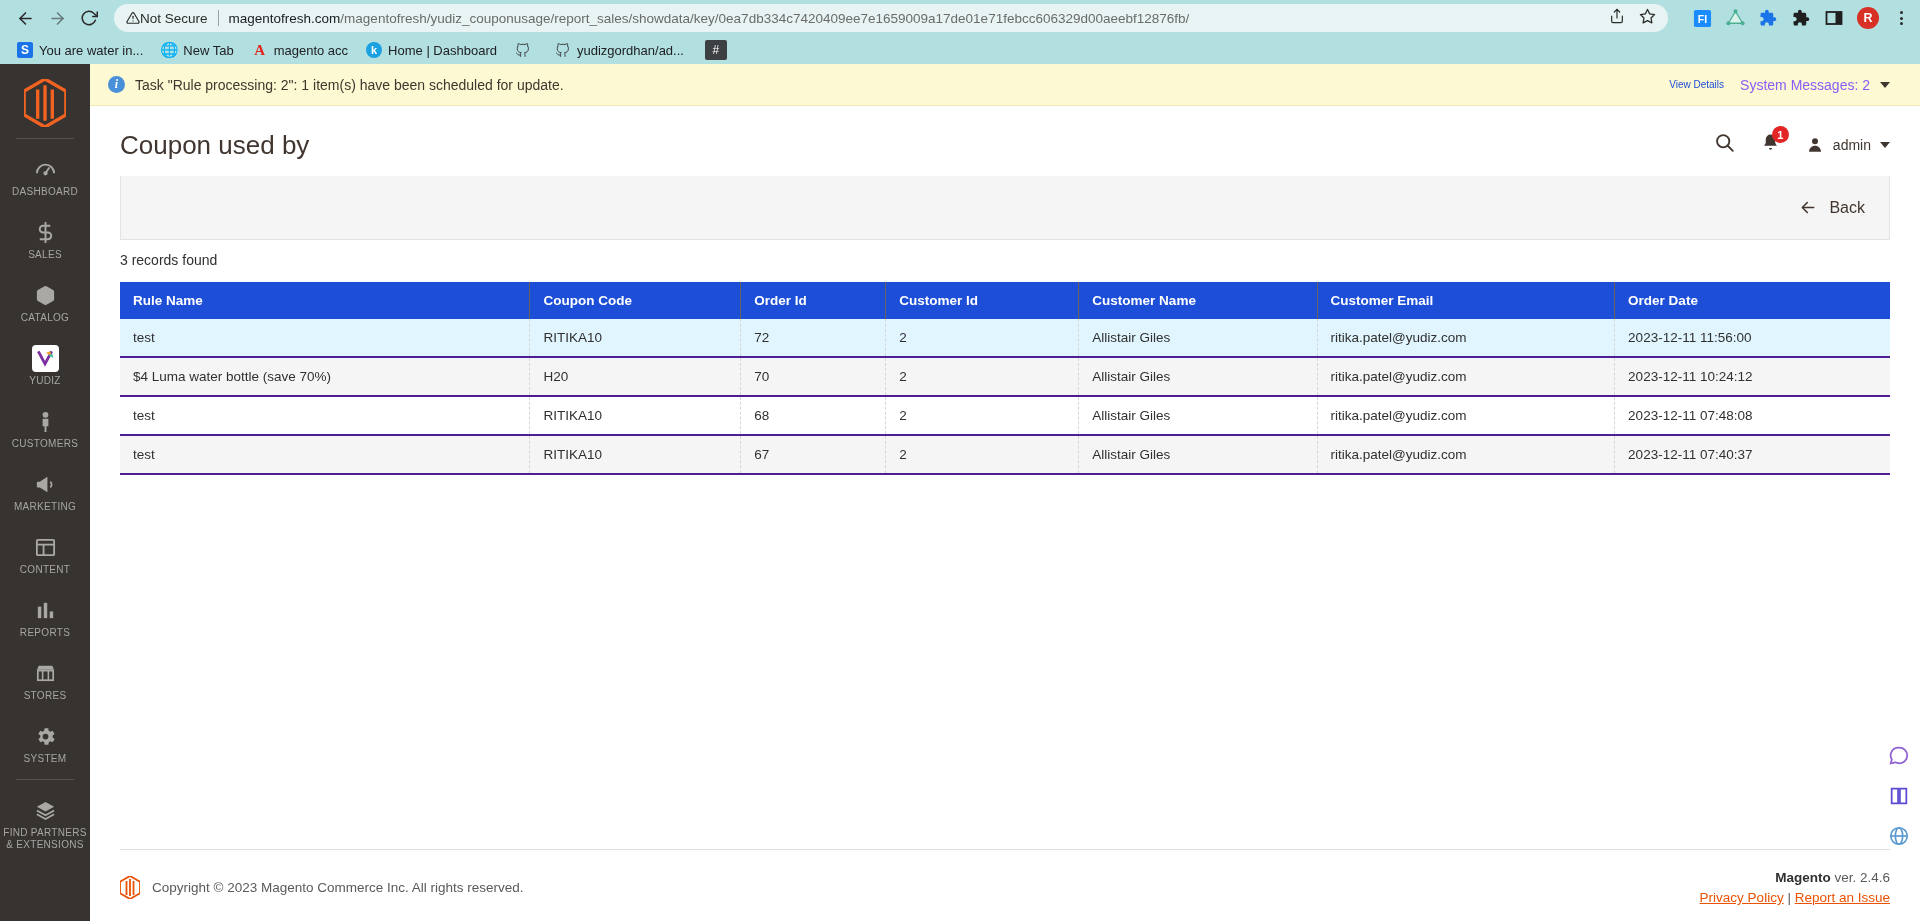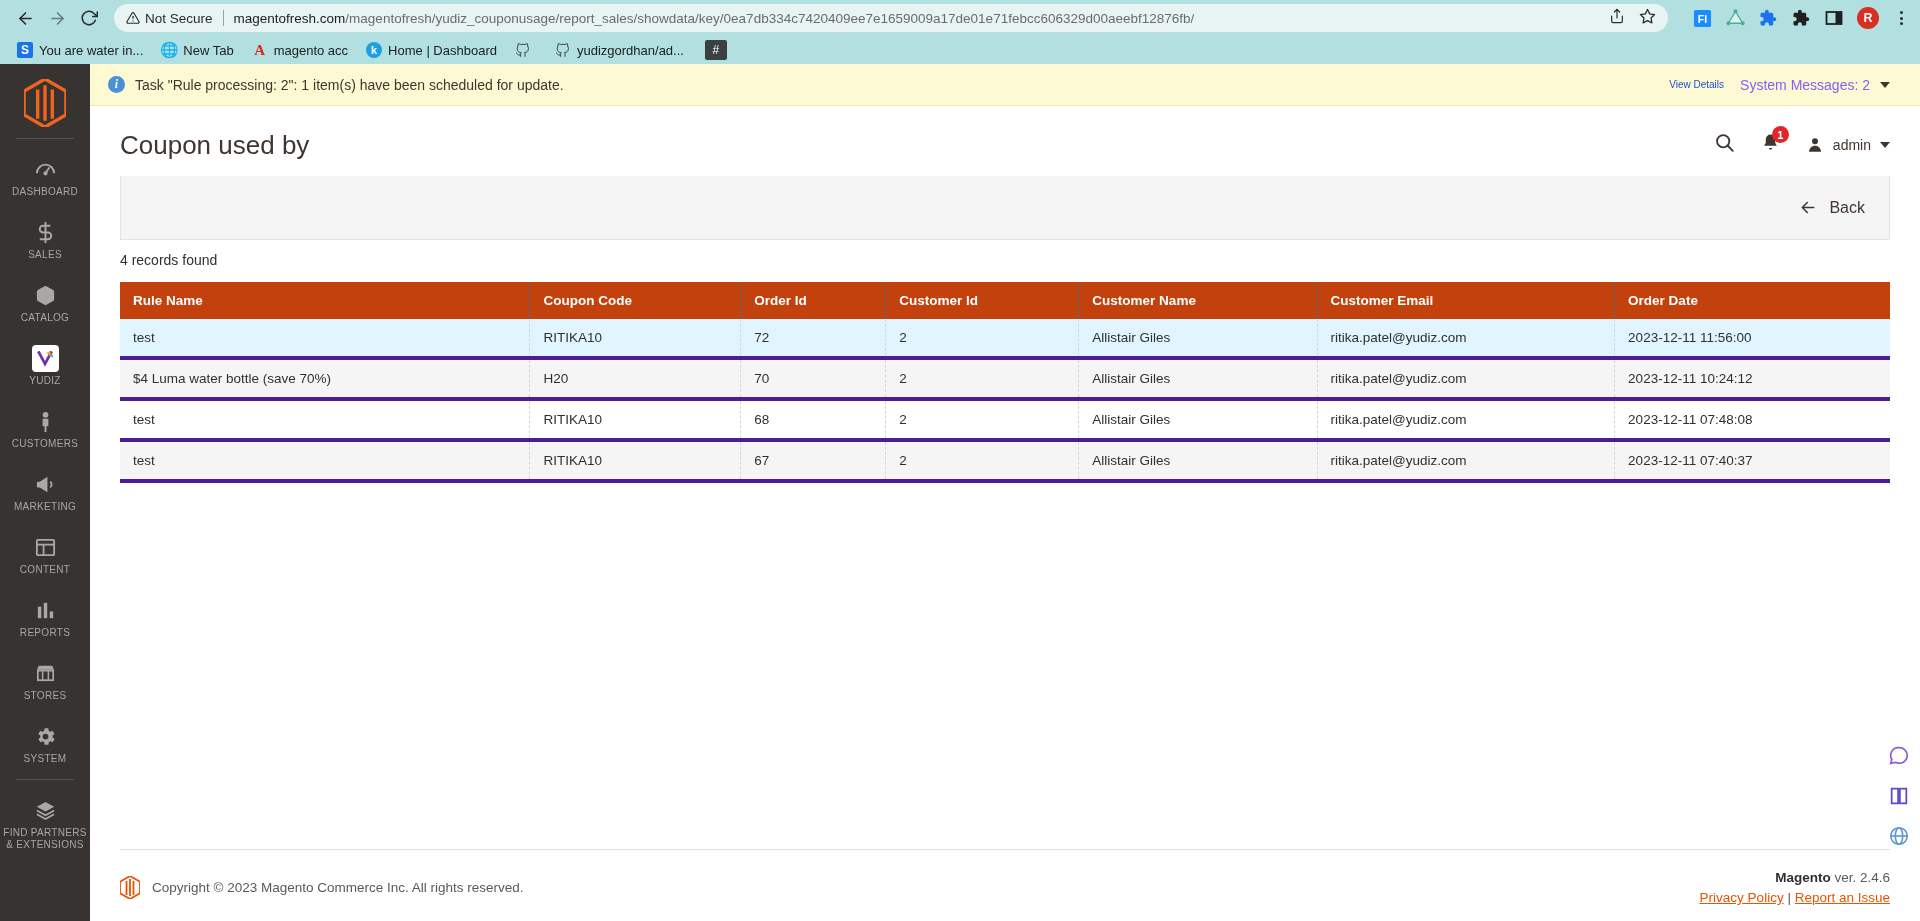--- a/index.html
+++ b/index.html
@@ -20,21 +20,21 @@
     align-items: center; justify-content: center;
     color: #2b2b2b; flex: 0 0 auto;
   }
   .nav-btn svg { display: block; }
   .omnibox {
     flex: 1; height: 28px; background: #e8f4f4;
     border-radius: 14px; display: flex; align-items: center;
     padding: 0 12px; margin: 0 8px; min-width: 0;
   }
   .not-secure {
-    display: flex; align-items: center; gap: 5px;
+    display: flex; align-items: center; 
     font-size: 13.5px; color: #2b2b2b; flex: 0 0 auto;
   }
   .omni-divider {
     width: 1px; height: 16px; background: #9aa0a6; margin: 0 10px;
     flex: 0 0 auto;
   }
   .url-text {
     font-size: 13.5px; color: #6b6b6b; white-space: nowrap;
     overflow: hidden; text-overflow: clip;
   }
@@ -187,28 +187,28 @@
     height: 31px; padding: 0 19px; background: #e3e3e3;
     border: 1px solid #adadad; border-radius: 1px;
     font-size: 14px; font-weight: bold; color: #303030;
     cursor: pointer; font-family: inherit;
   }
 
   .records-found { font-size: 14px; color: #303030; padding: 12px 0 14px 0; }
 
   table.grid { width: 100%; border-collapse: collapse; }
   table.grid thead th {
-    background: #c2410c; color: #fff; font-size: 13.5px; font-weight: bold;
+    background: #1d4ed8; color: #fff; font-size: 13.5px; font-weight: bold;
     text-align: left; padding: 11px 13px; border-right: 1px solid #6a615b;
     white-space: nowrap;
   }
   table.grid thead th:last-child { border-right: none; }
   table.grid td {
     font-size: 13.5px; color: #303030; padding: 11px 13px;
-    border-right: 1px dashed #d6d6d6; border-bottom: 4px solid #4c1d95;
+    border-right: 1px dashed #d6d6d6; border-bottom: 2px solid #4c1d95;
   }
   table.grid td:last-child { border-right: none; }
   tr.row-hl td { background: #e0f5fd; }
   tr.row-alt td { background: #f5f5f5; }
   tr.row-plain td { background: #ffffff; }
 
   .footer {
     border-top: 1px solid #e0e0e0; margin: 34px 30px 0 30px;
     padding: 20px 0 16px 0; display: flex; align-items: center;
   }
@@ -538,21 +538,21 @@
         <button class="back-btn">
           <svg width="20" height="17" viewBox="0 0 24 24" fill="none" stroke="#41362f" stroke-width="2.2" stroke-linecap="round" stroke-linejoin="round">
               <line x1="20" y1="12" x2="5" y2="12"></line>
               <polyline points="11 19 4 12 11 5"></polyline>
             </svg>
           <span>Back</span>
         </button>
       </div>
 
 
-      <div class="records-found">4 records found</div>
+      <div class="records-found">3 records found</div>
 
       <table class="grid">
         <thead>
           <tr>
             <th>Rule Name</th>
             <th>Coupon Code</th>
             <th>Order Id</th>
             <th>Customer Id</th>
             <th>Customer Name</th>
             <th>Customer Email</th>

